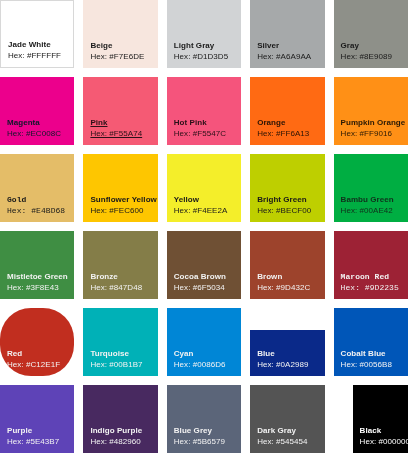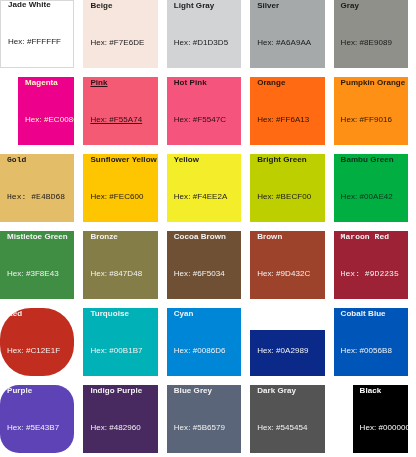--- a/index.html
+++ b/index.html
@@ -28,23 +28,22 @@
     box-sizing: border-box;
   }
 
   .swatch {
     position: relative;
     box-sizing: border-box;
     display: flex;
     flex-direction: column;
     justify-content: flex-end;
     align-items: flex-start;
-    padding: 0 0 20px 7px;
+    padding: 0 0 6px 7px;
     overflow: hidden;
-    gap: 26px;
   }
 
   .swatch.bordered {
     border: 1px solid #d8d8d8;
   }
 
   .swatch-name {
     font-size: 8px;
     font-weight: bold;
     line-height: 11px;
@@ -75,25 +74,25 @@
       <div class="swatch-hex">Hex: #F7E6DE</div>
     </div>
     <div class="swatch" style="background: rgb(209, 211, 213); color: rgb(26, 26, 26);">
       <div class="swatch-name">Light Gray</div>
       <div class="swatch-hex">Hex: #D1D3D5</div>
     </div>
     <div class="swatch" style="background: rgb(166, 169, 170); color: rgb(26, 26, 26);">
       <div class="swatch-name">Silver</div>
       <div class="swatch-hex">Hex: #A6A9AA</div>
     </div>
-    <div class="swatch" style="background: rgb(142, 144, 137); color: rgb(26, 26, 26); justify-content: space-between;">
+    <div class="swatch" style="background: rgb(142, 144, 137); color: rgb(26, 26, 26);">
       <div class="swatch-name">Gray</div>
       <div class="swatch-hex">Hex: #8E9089</div>
     </div>
-    <div class="swatch" style="background: rgb(236, 0, 140); color: #fef9c3; margin-left: 18px;">
+    <div class="swatch" style="background: rgb(236, 0, 140); color: #0f172a;">
       <div class="swatch-name">Magenta</div>
       <div class="swatch-hex">Hex: #EC008C</div>
     </div>
     <div class="swatch" style="background: rgb(245, 90, 116); color: rgb(43, 16, 24); text-decoration: underline;">
       <div class="swatch-name">Pink</div>
       <div class="swatch-hex">Hex: #F55A74</div>
     </div>
     <div class="swatch" style="background: rgb(245, 84, 124); color: rgb(43, 16, 24);">
       <div class="swatch-name">Hot Pink</div>
       <div class="swatch-hex">Hex: #F5547C</div>
@@ -159,21 +158,21 @@
       <div class="swatch-hex">Hex: #0086D6</div>
     </div>
     <div class="swatch" style="background: rgb(10, 41, 137); color: rgb(242, 242, 242); margin-top: 22px;">
       <div class="swatch-name">Blue</div>
       <div class="swatch-hex">Hex: #0A2989</div>
     </div>
     <div class="swatch" style="background: rgb(0, 86, 184); color: rgb(242, 242, 242);">
       <div class="swatch-name">Cobalt Blue</div>
       <div class="swatch-hex">Hex: #0056B8</div>
     </div>
-    <div class="swatch" style="background: rgb(94, 67, 183); color: rgb(242, 242, 242); border-radius: 19px;">
+    <div class="swatch" style="background: rgb(94, 67, 183); color: rgb(242, 242, 242);">
       <div class="swatch-name">Purple</div>
       <div class="swatch-hex">Hex: #5E43B7</div>
     </div>
     <div class="swatch" style="background: rgb(72, 41, 96); color: rgb(242, 242, 242);">
       <div class="swatch-name">Indigo Purple</div>
       <div class="swatch-hex">Hex: #482960</div>
     </div>
     <div class="swatch" style="background: rgb(91, 101, 121); color: rgb(242, 242, 242);">
       <div class="swatch-name">Blue Grey</div>
       <div class="swatch-hex">Hex: #5B6579</div>

